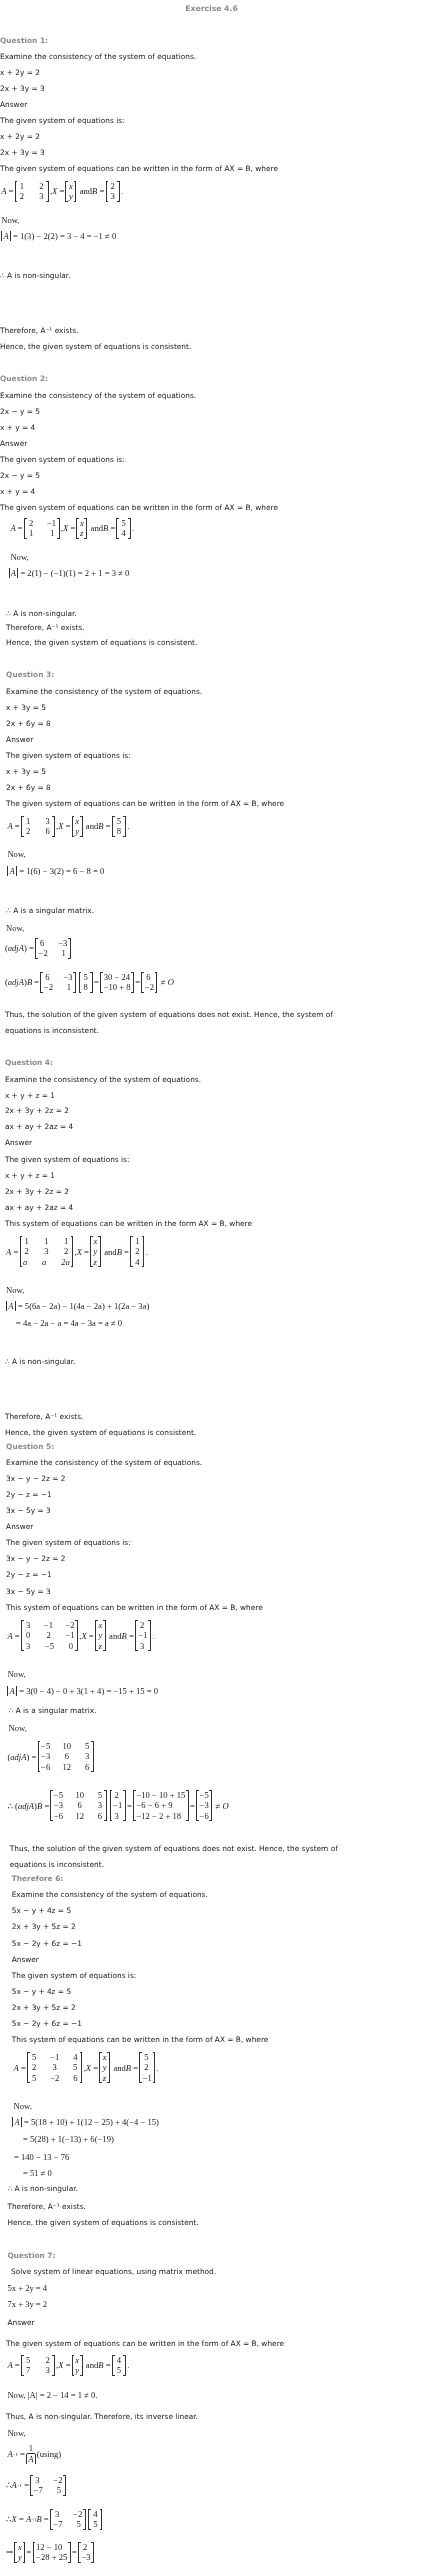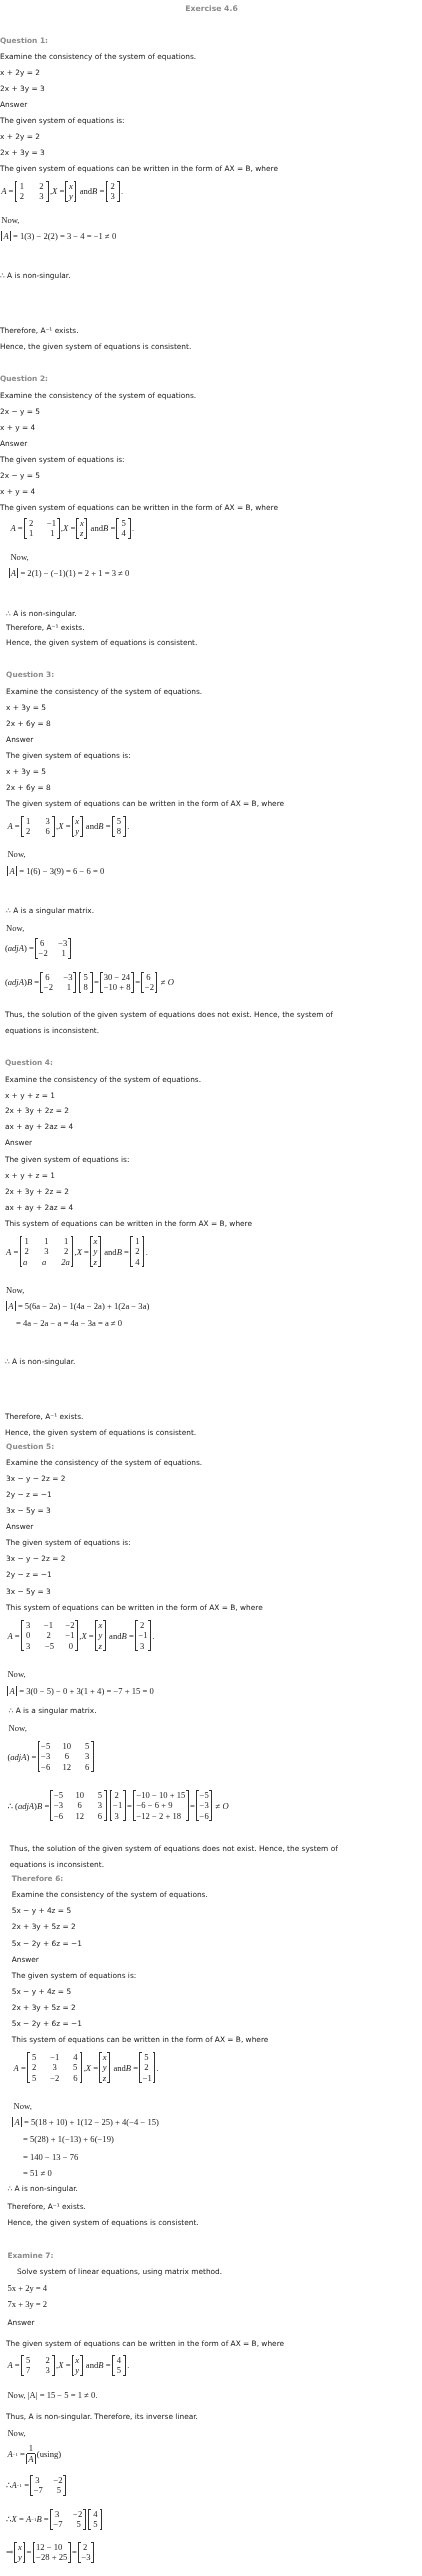--- a/index.html
+++ b/index.html
@@ -165,21 +165,21 @@
       </span>&nbsp;and <i>B</i>&nbsp;=<span class="mat">
         <span class="mrow">
           <span>5</span>
         </span>
         <span class="mrow">
           <span>8</span>
         </span>
       </span>.
   </div>
   <div class="math" style="top:849px;left:7.4px">Now,</div>
-  <div class="math" style="top:866px;left:7.4px"><span class="det">A</span>&nbsp;<span>= 1(6) − 3(9) = 6 − 6 = 0</span></div>
+  <div class="math" style="top:866px;left:7.4px"><span class="det">A</span>&nbsp;<span>= 1(6) − 3(2) = 6 − 8 = 0</span></div>
   <div class="line" style="top:906px;left:6.1px">∴ A is a singular matrix.</div>
   <div class="math" style="top:923px;left:6.1px">Now,</div>
   <div class="math" style="top:938px;left:4.9px">
     (<i>adjA</i>)&nbsp;=<span class="mat wide">
         <span class="mrow">
           <span>6</span>
           <span>−3</span>
         </span>
         <span class="mrow">
           <span>−2</span>
@@ -324,21 +324,21 @@
         </span>
         <span class="mrow">
           <span>−1</span>
         </span>
         <span class="mrow">
           <span>3</span>
         </span>
       </span>.
   </div>
   <div class="math" style="top:1669px;left:7.4px">Now,</div>
-  <div class="math" style="top:1686px;left:7.4px"><span class="det">A</span>&nbsp;<span>= 3(0 − 5) − 0 + 3(1 + 4) = −7 + 15 = 0</span></div>
+  <div class="math" style="top:1686px;left:7.4px"><span class="det">A</span>&nbsp;<span>= 3(0 − 4) − 0 + 3(1 + 4) = −15 + 15 = 0</span></div>
   <div class="line" style="top:1706px;left:8.6px">∴ A is a singular matrix.</div>
   <div class="math" style="top:1723px;left:8.6px">Now,</div>
   <div class="math" style="top:1741px;left:7.4px">
     (<i>adjA</i>)&nbsp;=<span class="mat wide">
         <span class="mrow">
           <span>−5</span>
           <span>10</span>
           <span>5</span>
         </span>
         <span class="mrow">
@@ -451,28 +451,28 @@
           <span>2</span>
         </span>
         <span class="mrow">
           <span>−1</span>
         </span>
       </span>.
   </div>
   <div class="math" style="top:2101px;left:13.5px">Now,</div>
   <div class="math" style="top:2117px;left:12.3px"><span class="det">A</span>&nbsp;<span>= 5(18 + 10) + 1(12 − 25) + 4(−4 − 15)</span></div>
   <div class="math" style="top:2134px;left:23px">= 5(28) + 1(−13) + 6(−19)</div>
-  <div class="math" style="top:2152px;left:23px">= 140 − 13 − 76</div>
+  <div class="math" style="top:2152px;left:14px">= 140 − 13 − 76</div>
   <div class="math" style="top:2168px;left:23px">= 51 ≠ 0</div>
   <div class="line" style="top:2184px;left:7.4px">∴ A is non-singular.</div>
   <div class="line" style="top:2202px;left:7.4px">Therefore, A⁻¹ exists.</div>
   <div class="line" style="top:2218px;left:7.4px">Hence, the given system of equations is consistent.</div>
 
-  <div class="line q-head" style="top:2251px;left:7.4px">Examine 7:</div>
-  <div class="line" style="top:2267px;left:17px">Solve system of linear equations, using matrix method.</div>
+  <div class="line q-head" style="top:2251px;left:7.4px">Question 7:</div>
+  <div class="line" style="top:2267px;left:11px">Solve system of linear equations, using matrix method.</div>
   <div class="math" style="top:2283px;left:7.4px">5x + 2y = 4</div>
   <div class="math" style="top:2299px;left:7.4px">7x + 3y = 2</div>
   <div class="line" style="top:2318px;left:7.4px">Answer</div>
   <div class="line" style="top:2339px;left:6.1px">The given system of equations can be written in the form of AX = B, where</div>
   <div class="math" style="top:2355px;left:7.4px">
     <i>A</i>&nbsp;=<span class="mat wide">
         <span class="mrow">
           <span>5</span>
           <span>2</span>
         </span>
@@ -489,21 +489,21 @@
         </span>
       </span>&nbsp;and <i>B</i>&nbsp;=<span class="mat">
         <span class="mrow">
           <span>4</span>
         </span>
         <span class="mrow">
           <span>5</span>
         </span>
       </span>.
   </div>
-  <div class="math" style="top:2390px;left:7.4px">Now, |A| = 15 − 5 = 1 ≠ 0.</div>
+  <div class="math" style="top:2390px;left:7.4px">Now, |A| = 2 − 14 = 1 ≠ 0.</div>
   <div class="line" style="top:2412px;left:6.1px">Thus, A is non-singular. Therefore, its inverse linear.</div>
   <div class="math" style="top:2428px;left:7.4px">Now,</div>
   <div class="math" style="top:2444px;left:7.4px">
     <i>A</i><sup>−1</sup>&nbsp;=<span class="frac">
         <span class="num">1</span>
         <span class="den"><span class="det">A</span></span>
       </span><span>(using)</span>
   </div>
   <div class="math" style="top:2475px;left:6.1px">
     ∴ <i>A</i><sup>−1</sup>&nbsp;=<span class="mat wide">

